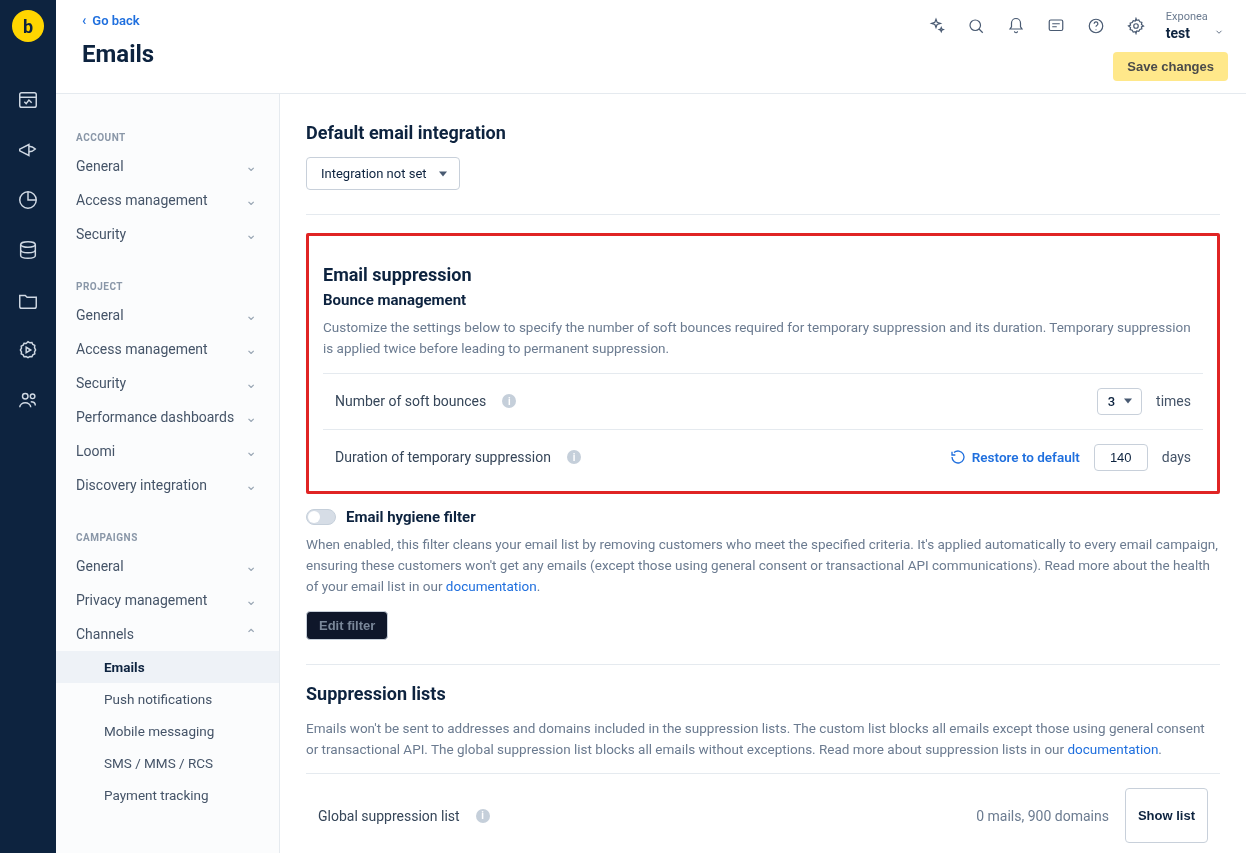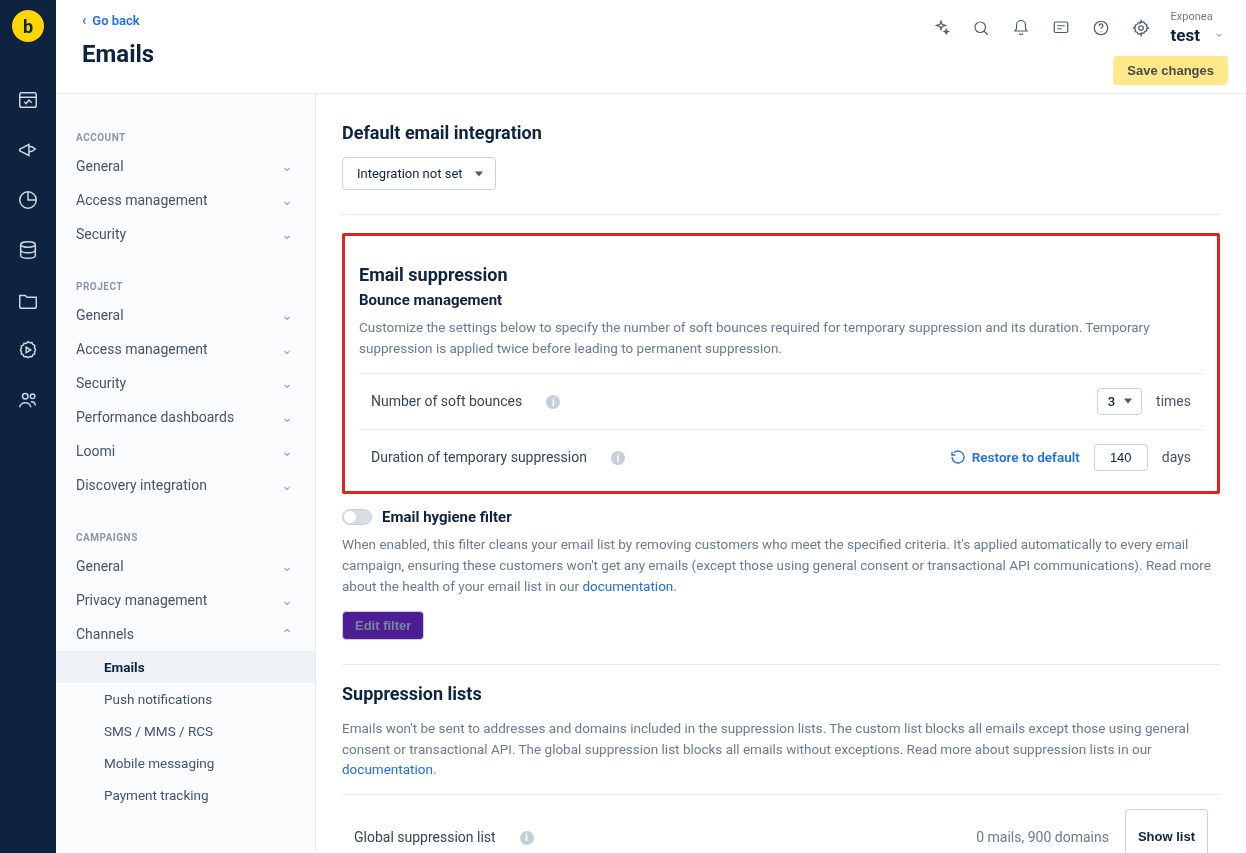--- a/index.html
+++ b/index.html
@@ -76,41 +76,41 @@
     font-size: 24px;
     font-weight: 700;
     color: #0d233f;
   }
   .top-right { display: flex; flex-direction: column; align-items: flex-end; gap: 10px; }
   .top-icons { display: flex; align-items: center; gap: 20px; }
   .top-icon { width: 20px; height: 20px; color: #495a72; cursor: pointer; display:flex; align-items:center; justify-content:center;}
   .top-icon svg { stroke: #495a72; fill: none; stroke-width: 1.6; }
   .project-switch { display:flex; flex-direction:column; align-items:flex-start; font-size:12px; line-height:1.3; cursor:pointer; padding-right:4px; }
   .project-switch-org { color:#6b7b90; font-size:11px;}
-  .project-switch-name { color:#0d233f; font-weight:700; font-size:17px; display:inline-flex; align-items:center; gap:14px;}
+  .project-switch-name { color:#0d233f; font-weight:700; font-size:14px; display:inline-flex; align-items:center; gap:24px;}
   .save-btn {
     background: #ffe88a;
     color: #4a4a4a;
     border: none;
     padding: 7px 14px;
     border-radius: 4px;
     font-size: 13px;
     font-weight: 600;
     cursor: pointer;
   }
 
   
   .body-area {
     flex: 1;
     display: flex;
     min-height: 0;
   }
 
   .sidebar {
-    width: 260px;
+    width: 224px;
     background: #fbfcfd;
     border-right: 1px solid #e5eaef;
     overflow-y: auto;
     flex-shrink: 0;
     padding-top: 26px;
     padding-bottom: 12px;
   }
   .sb-section-label {
     font-size: 10px;
     font-weight: 700;
@@ -203,22 +203,22 @@
     display: flex;
     align-items: center;
     justify-content: space-between;
     border-top: 1px solid #e5eaef;
     padding: 14px 12px;
   }
   .setting-label {
     font-size: 14px;
     color: #364659;
     display: flex;
-    align-items: flex-end;
-    gap: 24px;
+    align-items: center;
+    gap: 16px;
   }
   .info-icon {
     width: 14px; height: 14px; border-radius: 50%;
     background: #c5cfda; color: #fff; font-size: 10px; font-weight: 700;
     display: inline-flex; align-items: center; justify-content: center;
   }
   .setting-right { display: flex; align-items: center; gap: 14px; }
   .select-small {
     border: 1px solid #c8d0da; border-radius: 4px;
     padding: 5px 26px 5px 10px;
@@ -249,21 +249,21 @@
     width: 30px; height: 16px; border-radius: 9px;
     background: #d6dde6; border: 1px solid #c5cfda;
     position: relative;
   }
   .toggle::after {
     content: ""; position: absolute; left: 1px; top: 1px;
     width: 12px; height: 12px; border-radius: 50%; background: #fff;
   }
   .toggle-label { font-size: 15px; font-weight: 700; color: #0d233f; }
   .btn-secondary {
-    border: 1px solid #c8d0da; background: #4c1d95;
+    border: 1px solid #c8d0da; background: #0f172a;
     padding: 6px 12px; border-radius: 4px;
     font-size: 13px; font-weight: 600; color: #7a8799; cursor: pointer;
   }
   .btn-outline {
     border: 1px solid #c8d0da; background: #fff;
     padding: 19px 12px; border-radius: 4px;
     font-size: 13px; font-weight: 600; color: #0d233f; cursor: pointer;
   }
   .list-row {
     display:flex; align-items:center; justify-content:space-between;
@@ -442,22 +442,22 @@
       <div class="sb-item">
         <span>Privacy management</span>
         <span class="sb-chevron">⌄</span>
       </div>
       <div class="sb-item">
         <span>Channels</span>
         <span class="sb-chevron">⌃</span>
       </div>
       <div class="sb-sub active">Emails</div>
       <div class="sb-sub">Push notifications</div>
+      <div class="sb-sub">Mobile messaging</div>
       <div class="sb-sub">SMS / MMS / RCS</div>
-      <div class="sb-sub">Mobile messaging</div>
       <div class="sb-sub">Payment tracking</div>
     </div>
 
     <div class="content">
       <div class="section-title">Default email integration</div>
       <div class="dropdown-btn">
         <span>Integration not set</span>
       </div>
 
       <hr class="sec-div">

